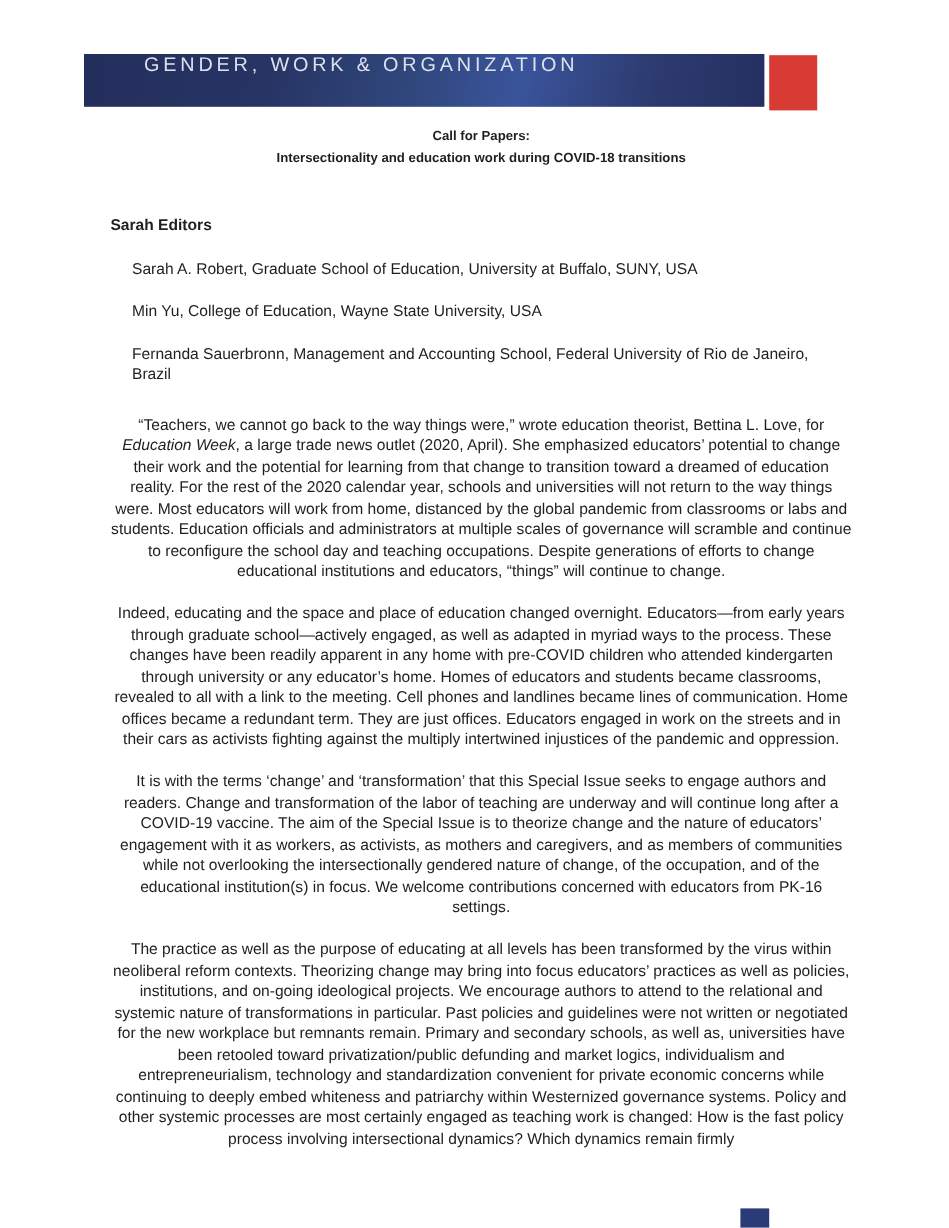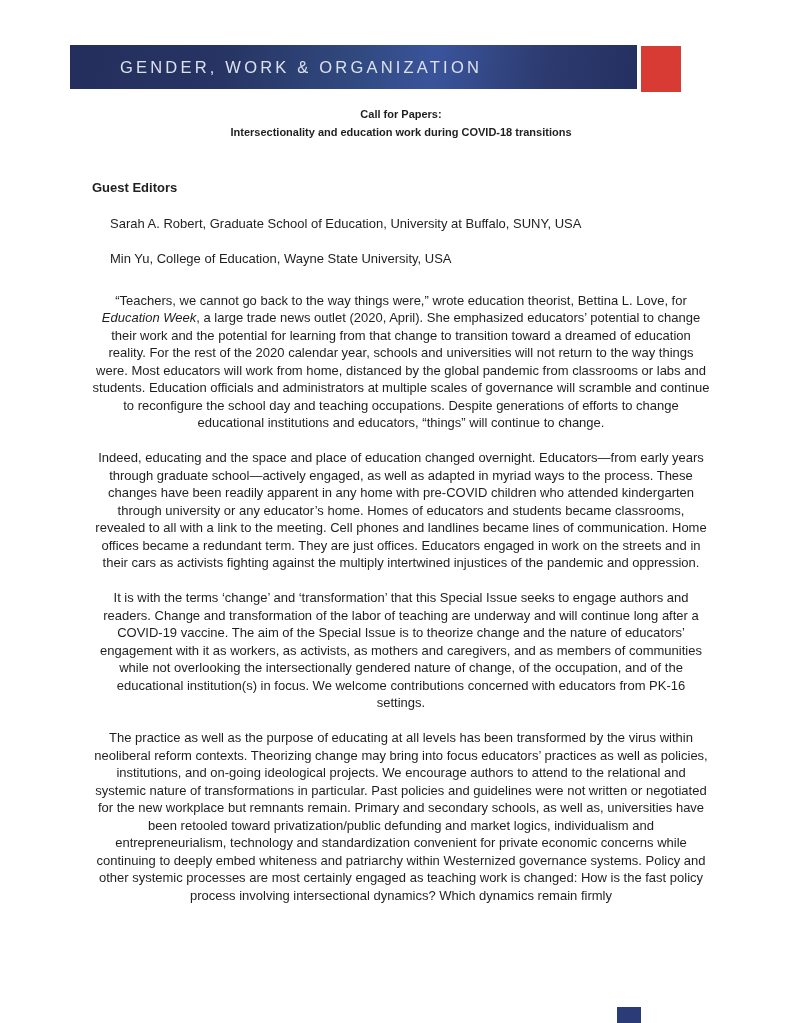--- a/index.html
+++ b/index.html
@@ -21,21 +21,20 @@
     display: flex;
     align-items: flex-start;
   }
   .banner {
     width: 567px;
     height: 44px;
     background: linear-gradient(100deg,
       #242e5c 0%, #273564 28%, #31497f 50%,
       #3a549b 64%, #2c3a6e 84%, #253061 100%);
     display: flex;
-    align-items: center;
     padding-left: 50px;
     box-sizing: border-box;
   }
   .banner-text {
     color: #dde1ee;
     font-size: 16.5px;
     letter-spacing: 3.2px;
     font-weight: 400;
     white-space: nowrap;
   }
@@ -101,23 +100,24 @@
   </div>
 
   <div class="content">
 
     <h1 class="doc-title">
       <span>Call for Papers:</span><br>
       <span>Intersectionality and education work during COVID-18 transitions</span>
     </h1>
 
     <div class="editors-block">
-      <p class="editors-heading">Guest Editors</p>
+      <p class="editors-heading">Sarah Editors</p>
       <p class="editor-line">Sarah A. Robert, Graduate School of Education, University at Buffalo, SUNY, USA</p>
       <p class="editor-line">Min Yu, College of Education, Wayne State University, USA</p>
+      <p class="editor-line">Fernanda Sauerbronn, Management and Accounting School, Federal University of Rio de Janeiro, Brazil</p>
     </div>
 
     <p class="para first">
       <span>“Teachers, we cannot go back to the way things were,” wrote education theorist, Bettina L. Love, for </span><span class="italic">Education Week</span><span>, a large trade news outlet (2020, April). She emphasized educators’ potential to change their work and the potential for learning from that change to transition toward a dreamed of education reality. For the rest of the 2020 calendar year, schools and universities will not return to the way things were. Most educators will work from home, distanced by the global pandemic from classrooms or labs and students. Education officials and administrators at multiple scales of governance will scramble and continue to reconfigure the school day and teaching occupations. Despite generations of efforts to change educational institutions and educators, “things” will continue to change.</span>
     </p>
 
     <p class="para">Indeed, educating and the space and place of education changed overnight. Educators—from early years through graduate school—actively engaged, as well as adapted in myriad ways to the process. These changes have been readily apparent in any home with pre-COVID children who attended kindergarten through university or any educator’s home. Homes of educators and students became classrooms, revealed to all with a link to the meeting. Cell phones and landlines became lines of communication. Home offices became a redundant term. They are just offices. Educators engaged in work on the streets and in their cars as activists fighting against the multiply intertwined injustices of the pandemic and oppression.</p>
 
     <p class="para">It is with the terms ‘change’ and ‘transformation’ that this Special Issue seeks to engage authors and readers. Change and transformation of the labor of teaching are underway and will continue long after a COVID-19 vaccine. The aim of the Special Issue is to theorize change and the nature of educators’ engagement with it as workers, as activists, as mothers and caregivers, and as members of communities while not overlooking the intersectionally gendered nature of change, of the occupation, and of the educational institution(s) in focus. We welcome contributions concerned with educators from PK-16 settings.</p>
 

